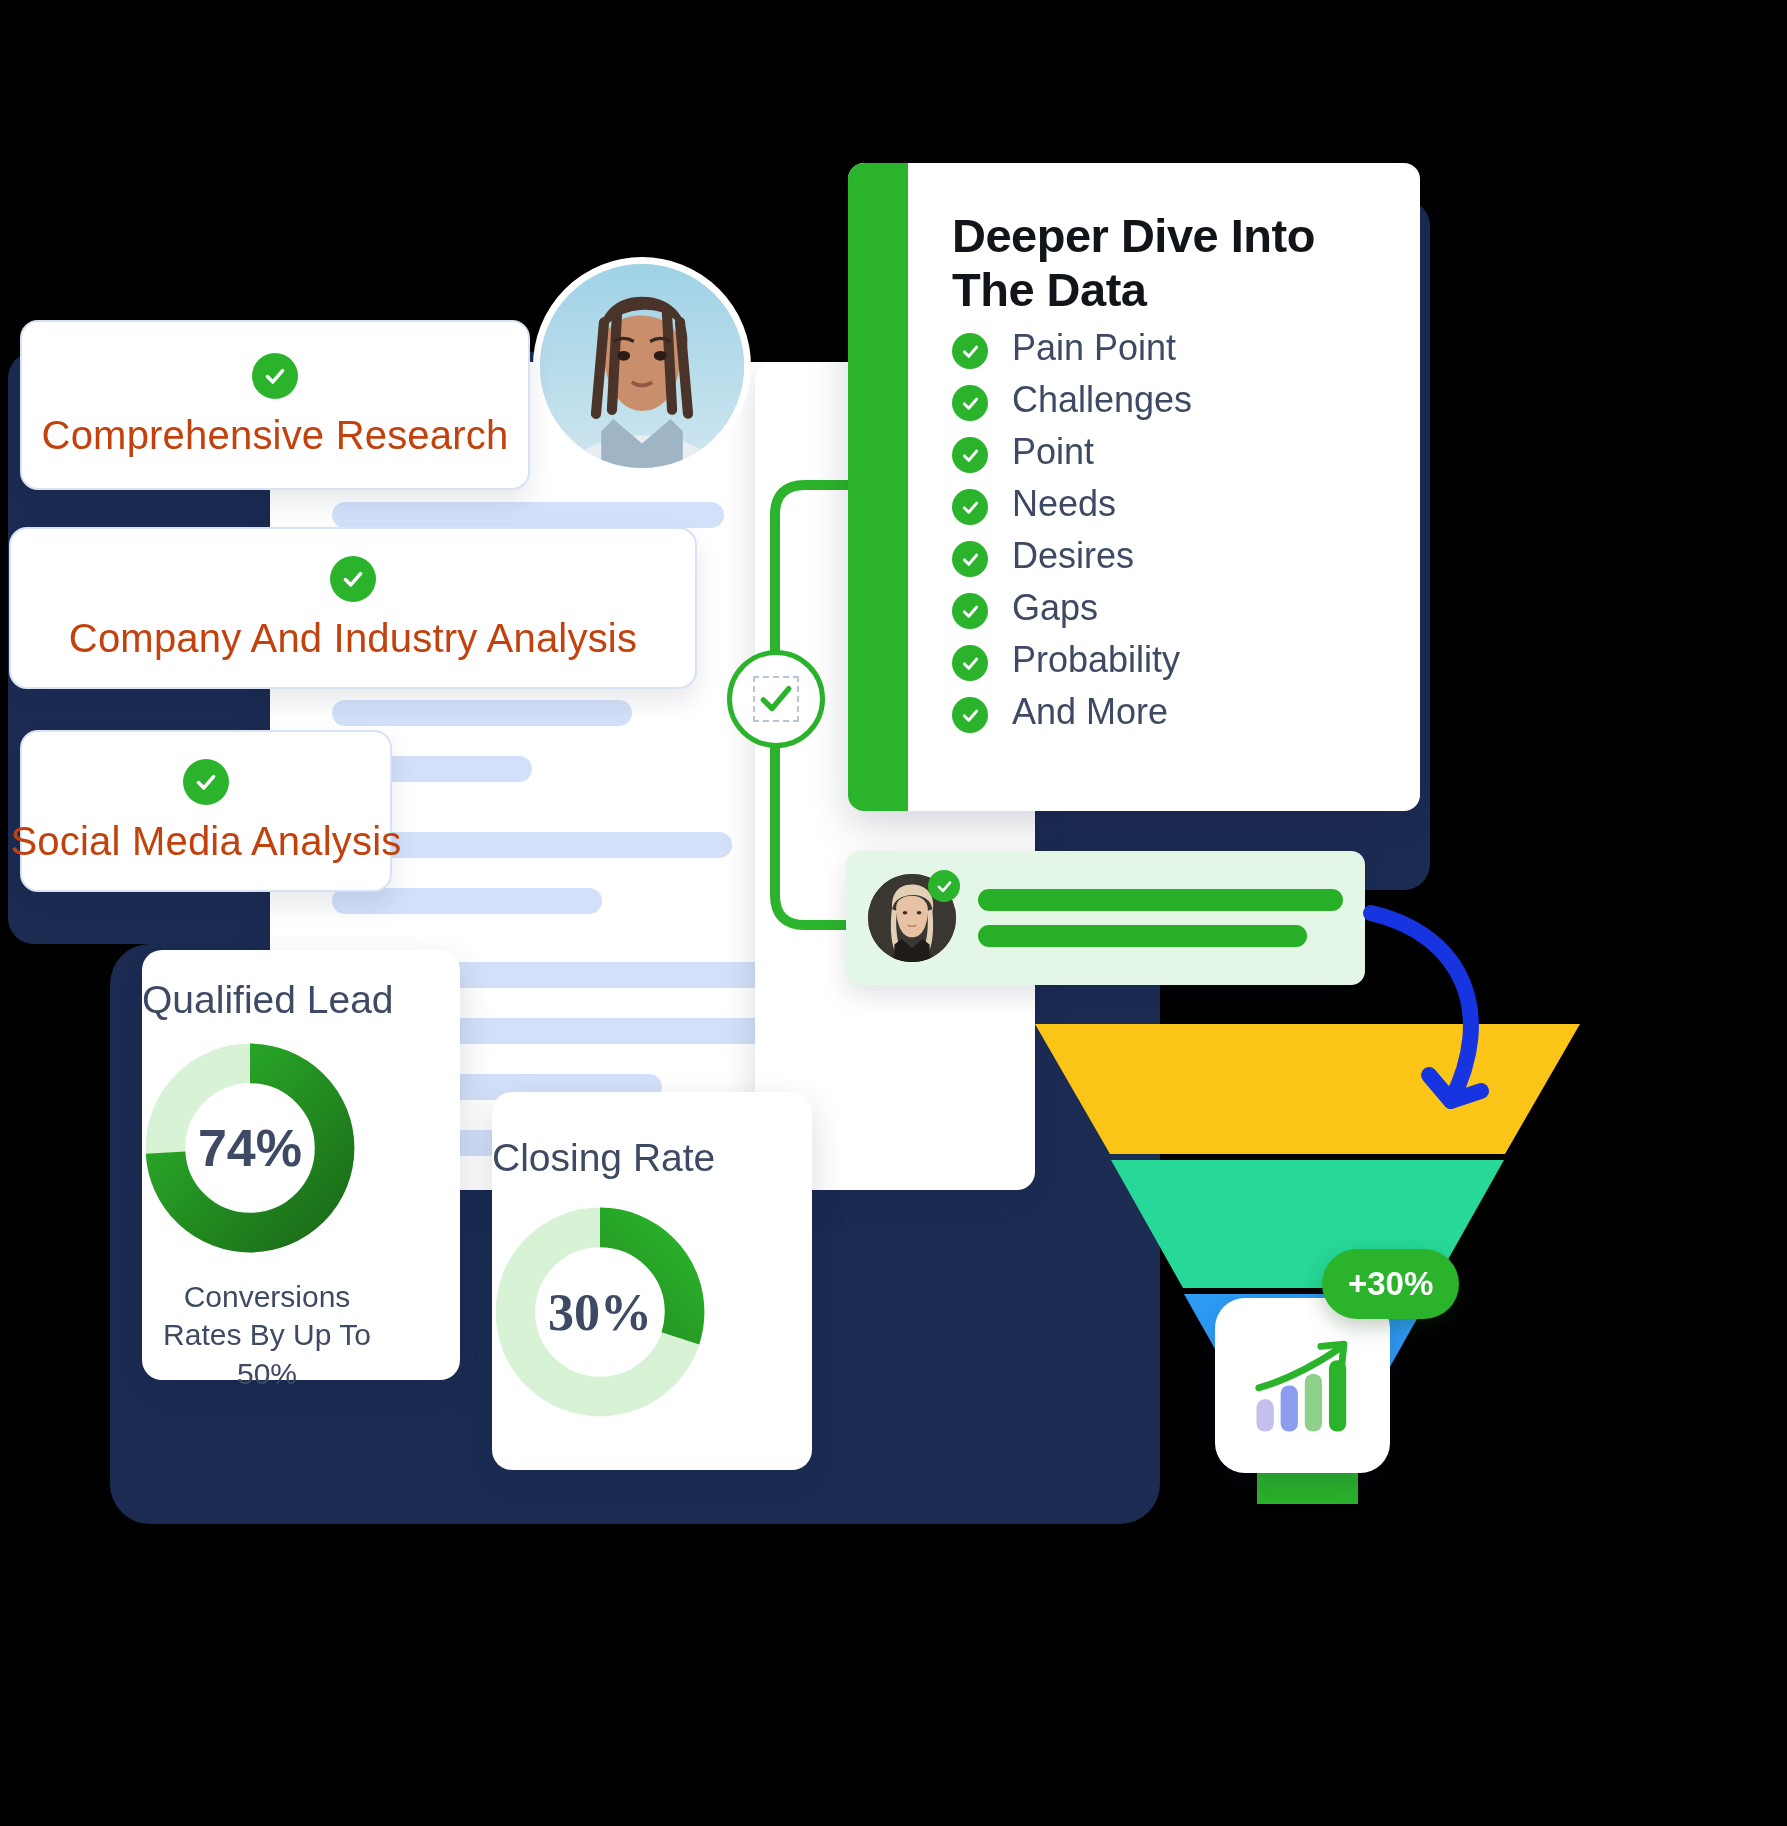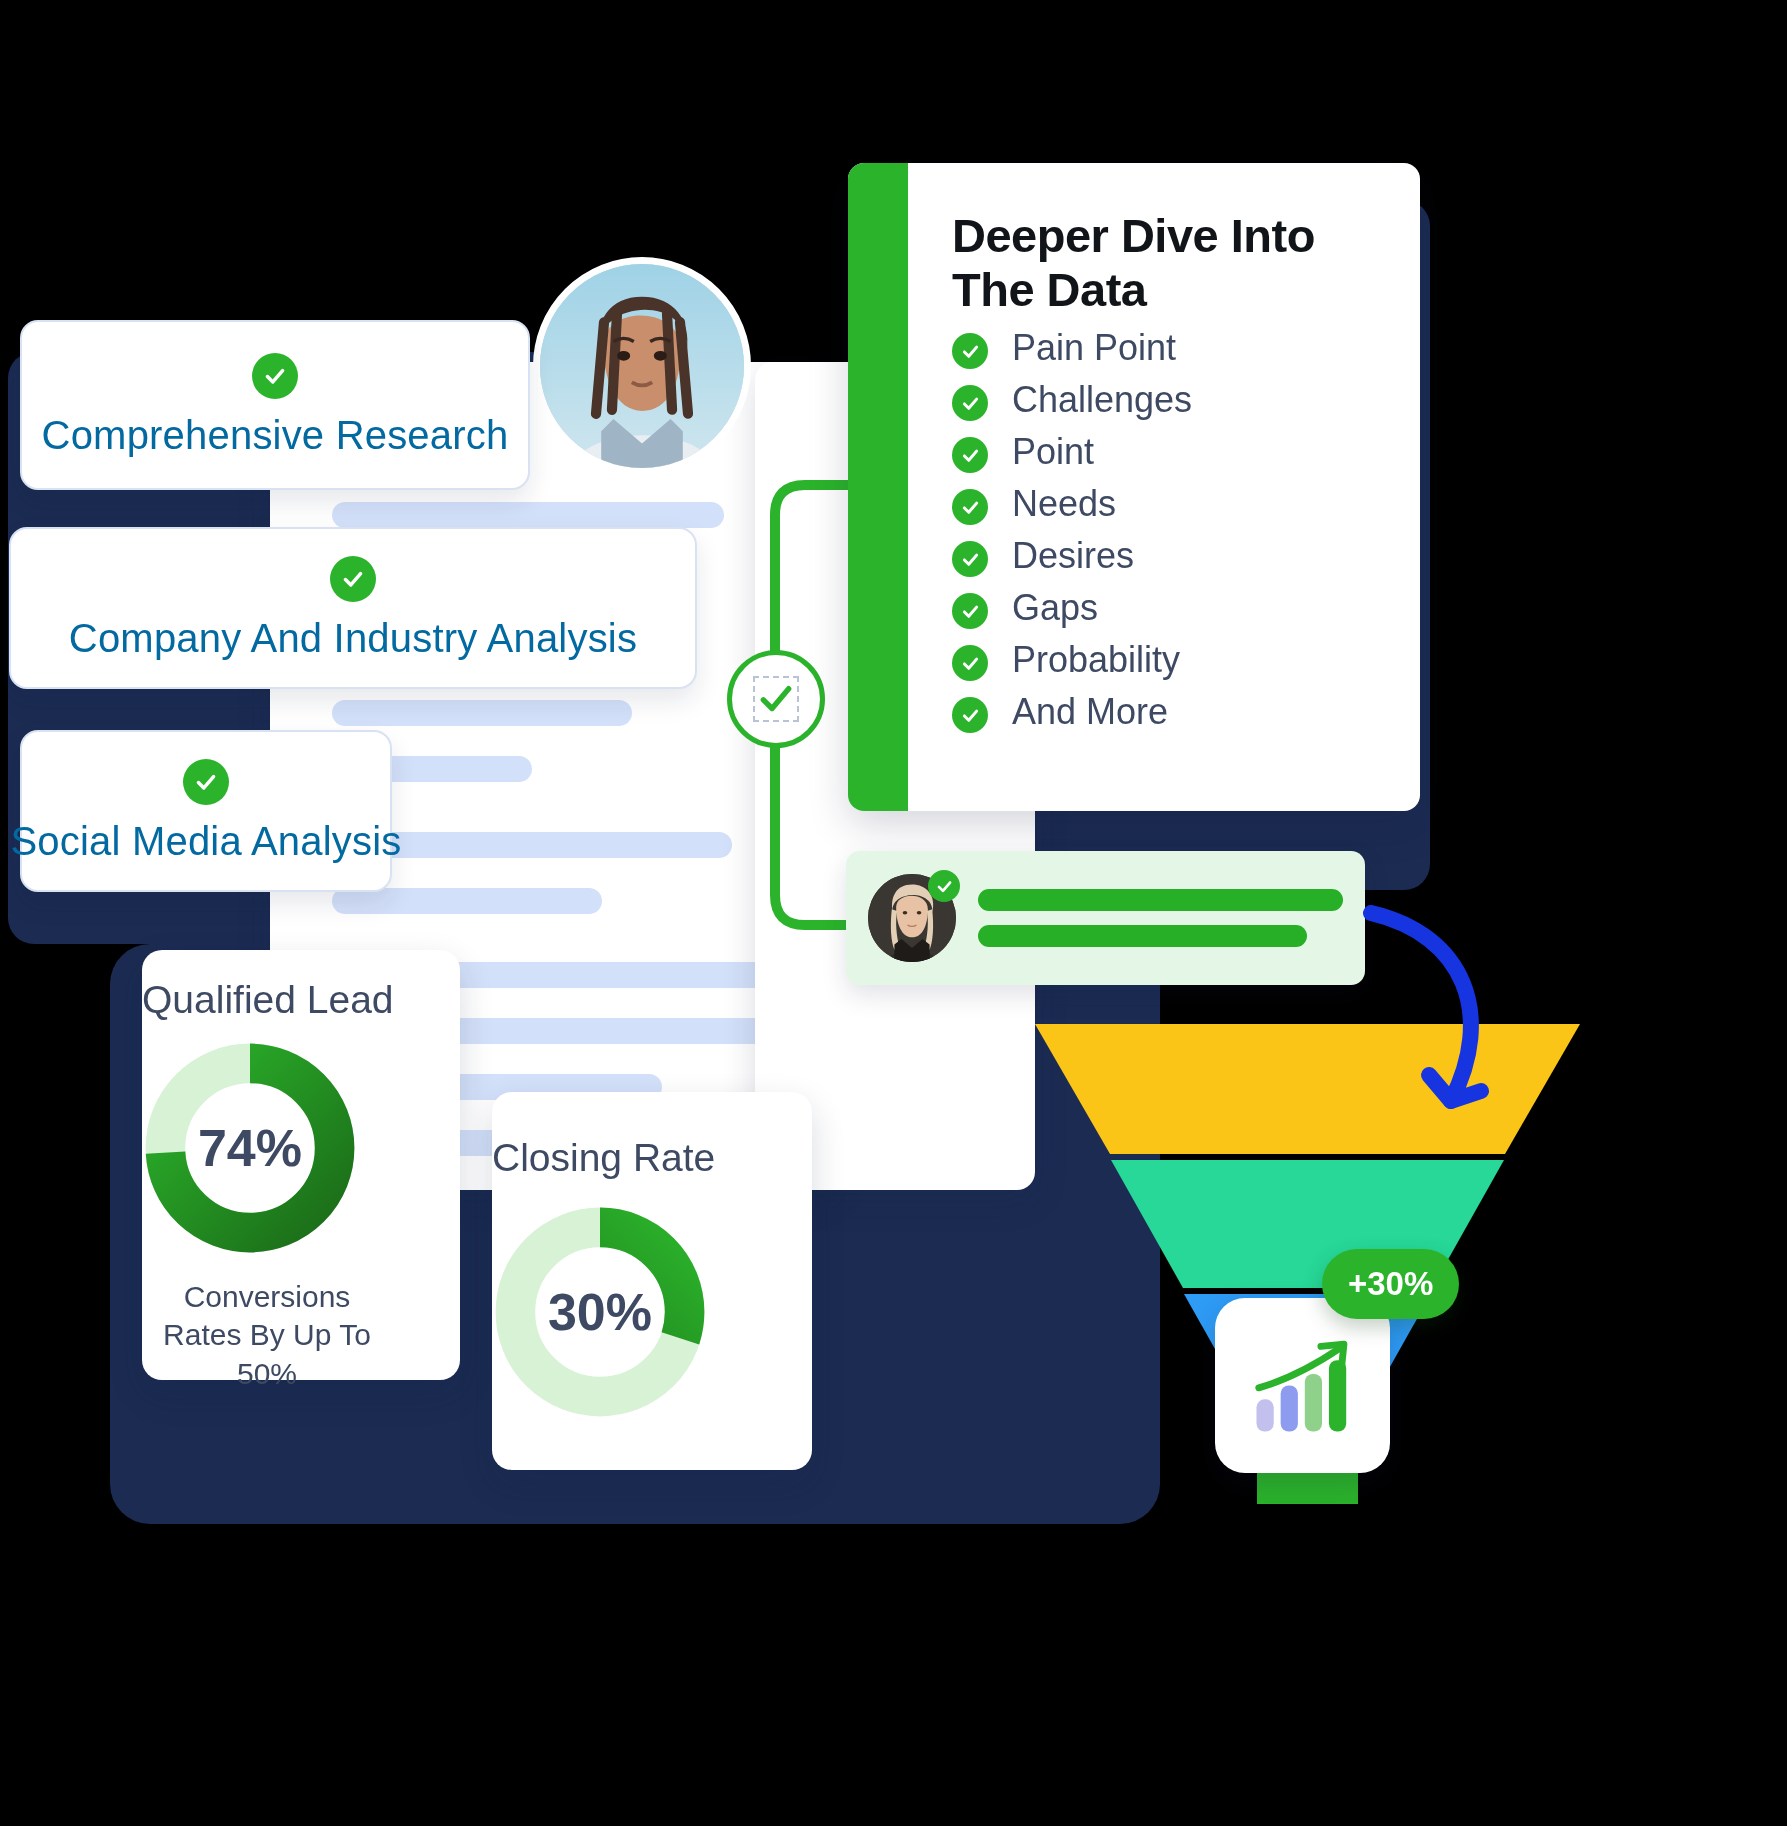--- a/index.html
+++ b/index.html
@@ -48,21 +48,21 @@
     display: flex;
     flex-direction: column;
     align-items: center;
     justify-content: center;
   }
   .feat-card .check {
     margin-bottom: 14px;
   }
   .feat-label {
     font-size: 40px;
-    color: #0369a1;
+    color: #c2410c;
     letter-spacing: .2px;
     white-space: nowrap;
   }
 
   
   .check {
     width: 46px; height: 46px;
     border-radius: 50%;
     background: #2bb32b;
     display: inline-flex;
@@ -427,21 +427,21 @@
         <circle cx="60" cy="60" r="47" fill="none" stroke="#d7f2d5" stroke-width="22"></circle>
         <circle id="arc74" cx="60" cy="60" r="47" fill="none" stroke="url(#g74)" stroke-width="22" transform="rotate(-90 60 60)" stroke-dasharray="218.53 76.78" stroke-linecap="butt"></circle>
       </svg>
       <div class="donut-center" style="font-size:52px;">74%</div>
     </div>
     <div class="donut-caption" style="margin-top:22px;width:250px;">Conversions Rates By Up To 50%</div>
   </div>
 
   <div class="donut-card" style="left:492px; top:1092px; width:320px; height:378px; padding-top:44px;">
     <div class="donut-title">Closing Rate</div>
-    <div class="donut-wrap" style="width:216px;height:216px;margin-top:24px;">
+    <div class="donut-wrap" style="width:216px;height:216px;margin-top:24px;font-family:Liberation Serif, serif;">
       <svg viewBox="0 0 120 120" width="216" height="216">
         <defs>
           <linearGradient id="g30" x1="0" y1="0" x2="1" y2="1">
             <stop offset="0%" stop-color="#1b6b18"></stop>
             <stop offset="100%" stop-color="#2bb32b"></stop>
           </linearGradient>
         </defs>
         <circle cx="60" cy="60" r="47" fill="none" stroke="#d7f2d5" stroke-width="22"></circle>
         <circle id="arc30" cx="60" cy="60" r="47" fill="none" stroke="url(#g30)" stroke-width="22" transform="rotate(-90 60 60)" stroke-dasharray="88.59 206.72" stroke-linecap="butt"></circle>
       </svg>

